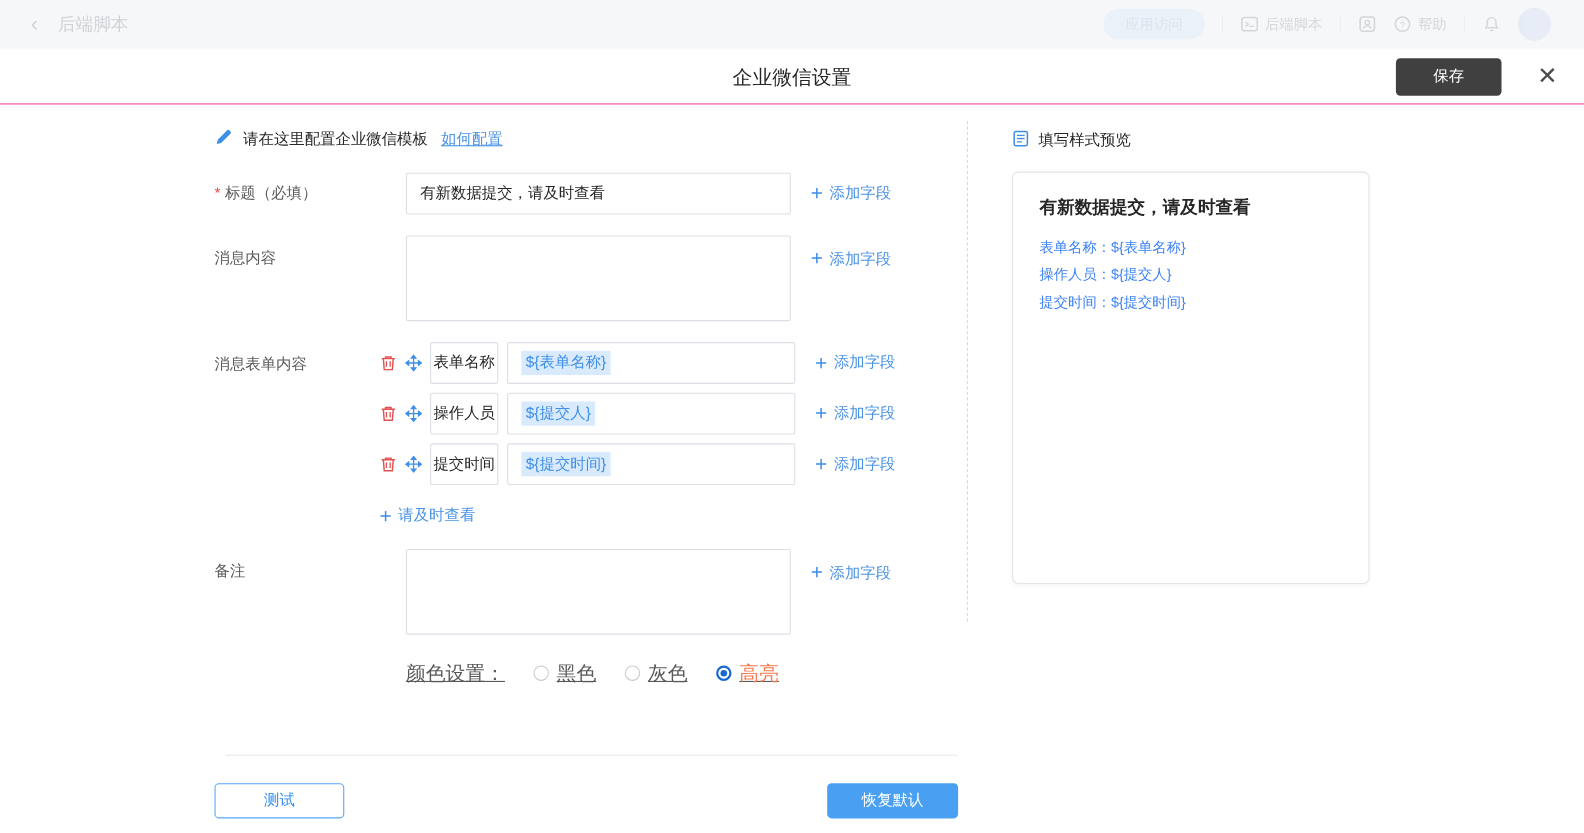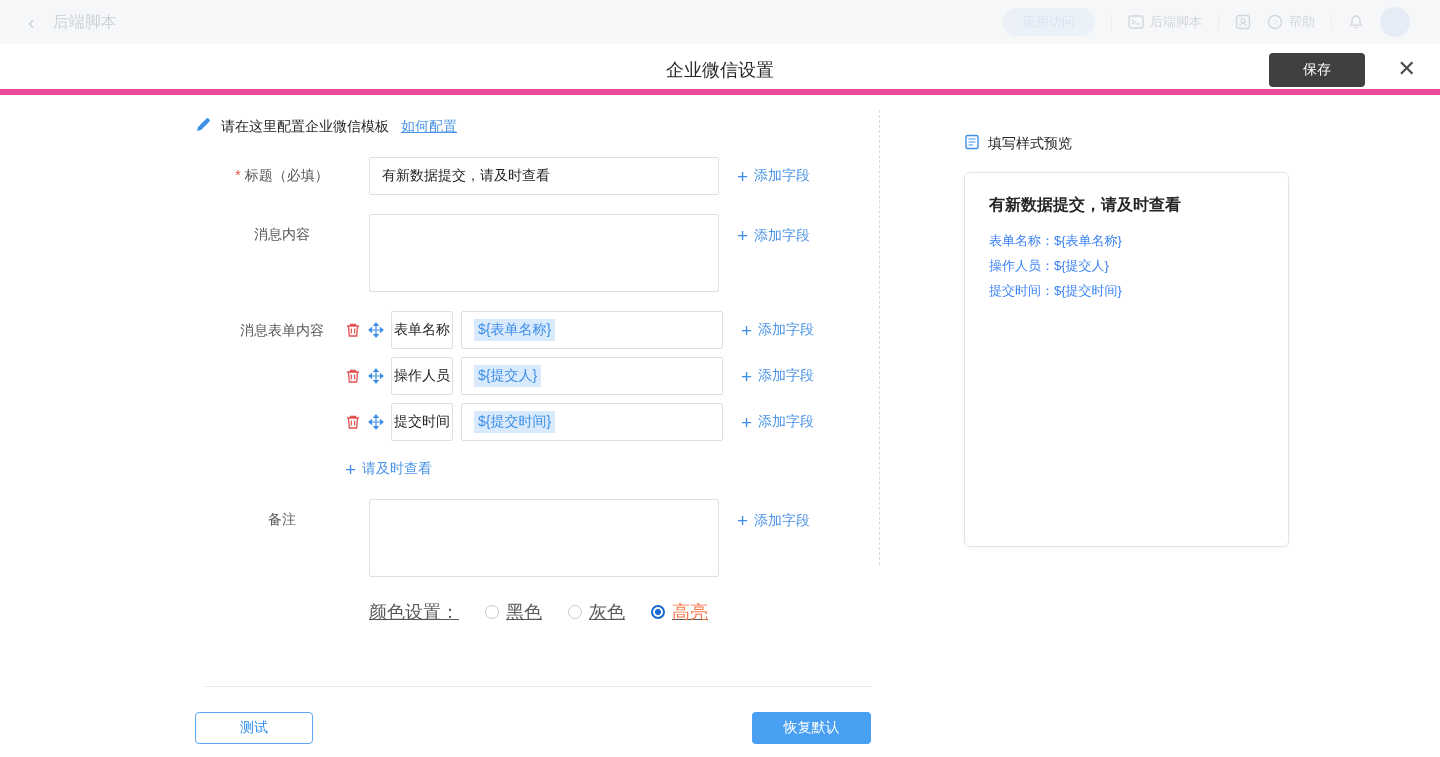--- a/index.html
+++ b/index.html
@@ -15,37 +15,37 @@
   .tb-right { margin-left:auto; margin-right:30px; display:flex; align-items:center; gap:16px; }
   .tb-pill { background:#d7e7fa; color:#9db9dd; border-radius:15px; height:28px;
     padding:0 20px; font-size:13px; display:flex; align-items:center; }
   .tb-sep { width:1px; height:16px; background:#d3d6da; }
   .tb-item { display:flex; align-items:center; gap:6px; font-size:13px; color:#8b929c; }
   .tb-ico { width:16px; height:16px; display:inline-block; }
   .tb-avatar { width:30px; height:30px; border-radius:50%; background:#c6d8f2; }
 
   
   .modal { position:absolute; left:0; top:44px; width:1440px; height:713px; background:#fff; }
-  .modal-header { position:relative; height:51px; border-bottom:6px solid #ec4899; }
+  .modal-header { position:relative; height:51px; border-bottom:1px solid #ec4899; }
   .modal-title { position:absolute; left:0; right:0; top:0; height:51px;
     display:flex; align-items:center; justify-content:center;
     font-size:18px; font-weight:500; color:#262626; }
   .save-btn { position:absolute; right:75px; top:9px; width:96px; height:34px;
     background:#404040; color:#fff; border:none; border-radius:4px; font-size:14px; cursor:pointer; }
   .close-x { position:absolute; right:24px; top:14px; font-size:22px; color:#4a4a4a;
     line-height:22px; cursor:pointer; }
 
   
   .form-col { position:absolute; left:195px; top:73px; width:676px; }
   .hint-row { display:flex; align-items:center; font-size:14px; margin-bottom:21px; }
   .hint-row .txt { margin-left:10px; color:#262626; }
   .hint-link { margin-left:12px; color:#4b93e6; text-decoration:underline; cursor:pointer; }
 
   .frow { display:flex; }
-  .flabel { width:174px; flex:none; font-size:14px; color:#595959;text-align:center; }
+  .flabel { width:174px; flex:none; font-size:14px; color:#595959; }
   .v-center { align-items:center; }
   .lbl-top { padding-top:12px; align-self:flex-start; }
   .req { color:#e84c4c; margin-right:4px; }
 
   .text-input { width:350px; height:38px; border:1px solid #dcdfe6; border-radius:2px;
     padding:0 12px; font-size:14px; color:#262626; outline:none;
     font-family:"Liberation Sans","DejaVu Sans",sans-serif; }
   .area-input { width:350px; height:78px; border:1px solid #dcdfe6; border-radius:2px;
     padding:8px 12px; font-size:14px; resize:none; outline:none;
     font-family:"Liberation Sans","DejaVu Sans",sans-serif; }
@@ -85,21 +85,21 @@
   .footer-divider { margin-top:62px; border-top:1px solid #e8e8e8; width:666px; margin-left:10px; }
   .footer-btns { display:flex; justify-content:space-between; gap:31px; margin-top:25px; }
   .test-btn { width:118px; height:32px; background:#fff; border:1px solid #5aa7f5;
     border-radius:4px; color:#2d8cf0; font-size:14px; cursor:pointer; }
   .restore-btn { width:119px; height:32px; background:#49a0f2; border:none;
     border-radius:4px; color:#fff; font-size:14px; cursor:pointer; }
 
   
   .v-dashed { position:absolute; left:879px; top:66px; height:455px;
     border-left:1px dashed #d9d9d9; }
-  .preview-col { position:absolute; left:920px; top:90px; width:325px;margin-left:44px; }
+  .preview-col { position:absolute; left:920px; top:74px; width:325px; }
   .preview-head { display:flex; align-items:center; font-size:14px; color:#262626; }
   .preview-head .txt { margin-left:8px; }
   .preview-card { margin-top:19px; height:375px; border:1px solid #e4e4e4; border-radius:6px;
     background:#fff; box-shadow:0 1px 4px rgba(0,0,0,.04); padding:22px 24px; }
   .pc-title { font-size:16px; font-weight:bold; color:#262626; margin-bottom:12px; }
   .pc-line { font-size:13px; color:#3b82f6; line-height:25px; }
 </style>
 </head>
 <body>
 

